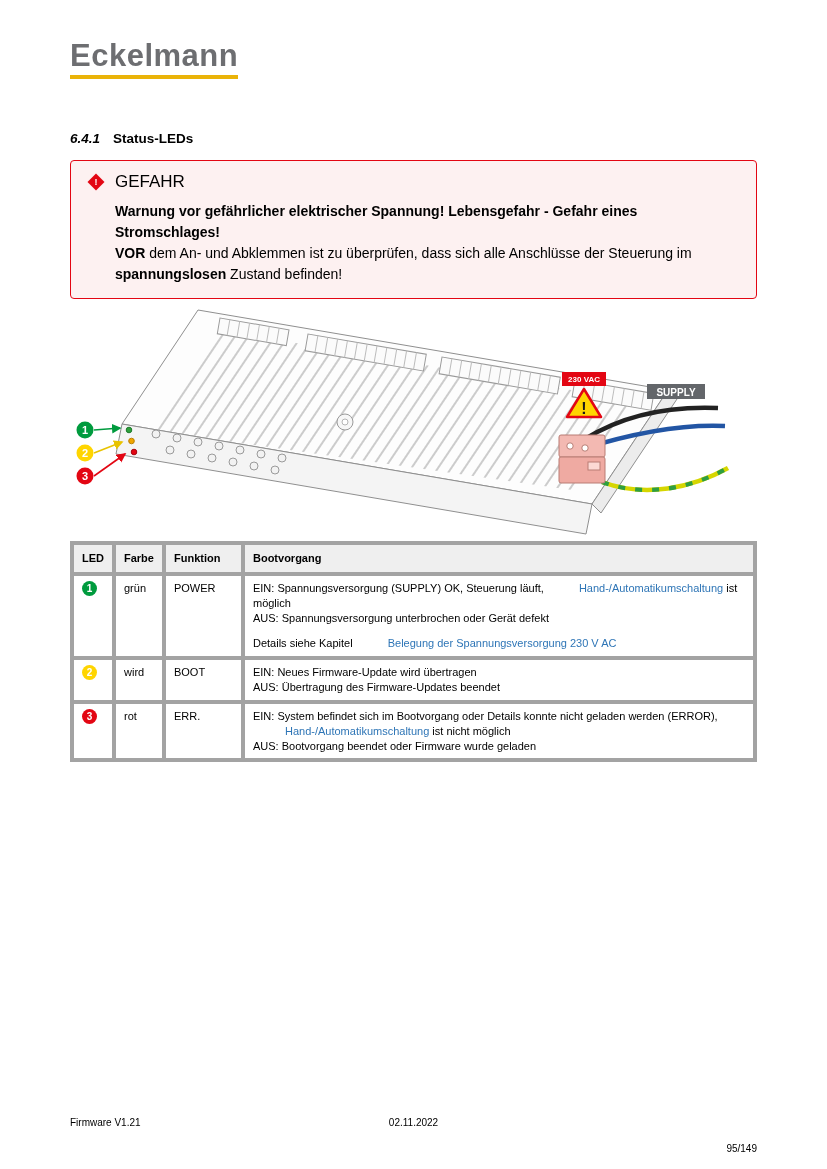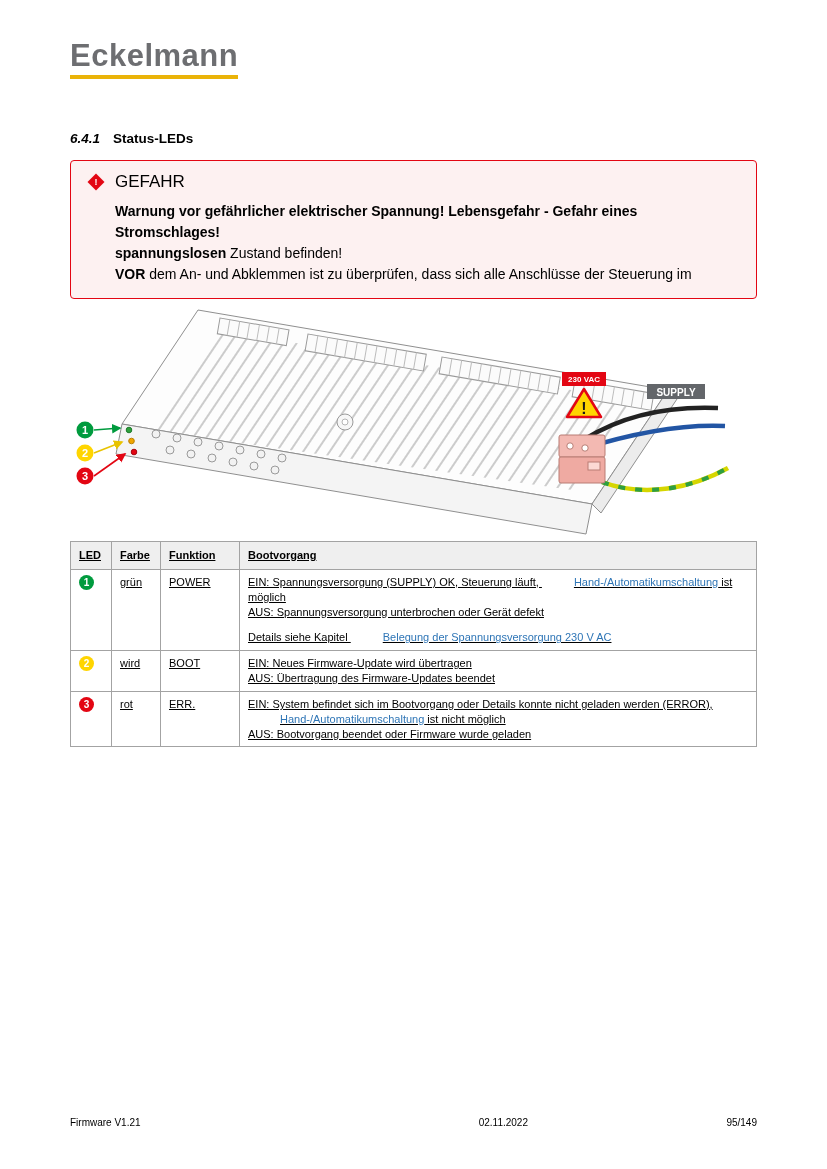--- a/index.html
+++ b/index.html
@@ -33,40 +33,40 @@
   .warning-body { margin-left: 27px; font-size: 14px; line-height: 1.5; }
   .bold { font-weight: bold; }
 
   .figure { position: absolute; top: 284px; left: 70px; width: 687px; height: 260px; }
 
   .led-table {
     position: absolute; top: 541px; left: 70px; width: 687px;
     border-collapse: collapse; font-size: 11px;
   }
   .led-table th, .led-table td {
-    border: 1px solid #a3a3a3; padding: 5px 8px; text-align: left;
-    vertical-align: top; line-height: 1.35; text-decoration: underline;
+    border: 4px solid #a3a3a3; padding: 5px 8px; text-align: left;
+    vertical-align: top; line-height: 1.35;
   }
   .led-table th { background: #efefef; font-weight: bold; padding: 6px 8px; }
   .badge {
     display: inline-block; width: 15px; height: 15px; border-radius: 50%;
     color: #fff; font-size: 10px; font-weight: bold; text-align: center; line-height: 15px;
   }
   .badge-green { background: #009b3e; }
   .badge-yellow { background: #ffd500; }
   .badge-red { background: #e30613; }
   .link { color: #2e75b6; cursor: pointer; margin-left: 32px; }
   .desc-details { margin-top: 11px; }
 
   .footer {
     position: absolute; top: 1117px; left: 70px; width: 687px;
     display: grid; grid-template-columns: 1fr 1fr 1fr; font-size: 10px;
   }
-  .footer .c { text-align: right; }
-  .footer .r { text-align: right; }
+  .footer .c { text-align: center; }
+  .footer .r { text-align: right; margin-top: 26px; }
 </style>
 </head>
 <body>
 
 <div class="page">
 
   <div class="logo">Eckelmann</div>
 
   <div class="section-heading">
     <span class="num">6.4.1</span><span>Status-LEDs</span>
@@ -74,22 +74,22 @@
 
   <div class="warning-box">
     <div class="warning-header">
       <span class="warning-icon">
           <span class="mark">!</span>
         </span>
       <span class="warning-title">GEFAHR</span>
     </div>
     <div class="warning-body">
       <div class="bold">Warnung vor gefährlicher elektrischer Spannung! Lebensgefahr - Gefahr eines Stromschlages!</div>
+      <div><span class="bold">VOR</span><span> dem An- und Abklemmen ist zu überprüfen, dass sich alle Anschlüsse der Steuerung im</span></div>
       <div><span class="bold">spannungslosen</span><span> Zustand befinden!</span></div>
-      <div><span class="bold">VOR</span><span> dem An- und Abklemmen ist zu überprüfen, dass sich alle Anschlüsse der Steuerung im</span></div>
     </div>
   </div>
 
   <div class="figure">
     <svg width="687" height="260" viewBox="0 0 687 260">
       <defs>
         <pattern id="vents" patternUnits="userSpaceOnUse" width="11" height="11" patternTransform="rotate(34)">
           <rect x="0" y="0" width="2" height="11" fill="#c6c6c6"></rect>
         </pattern>
         <marker id="arrG" markerWidth="7" markerHeight="7" refX="5" refY="3" orient="auto">

